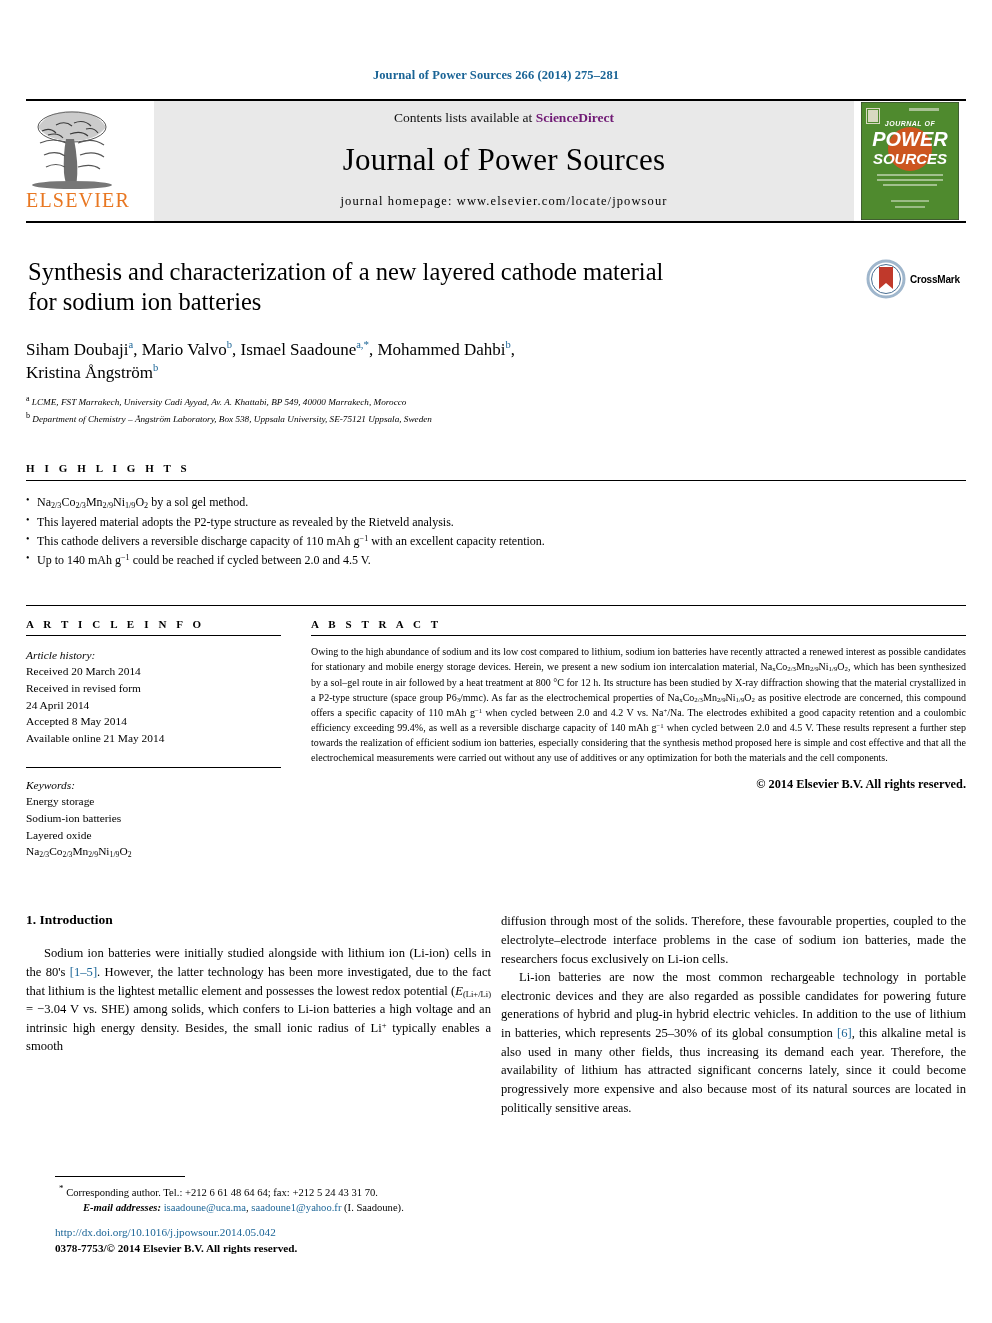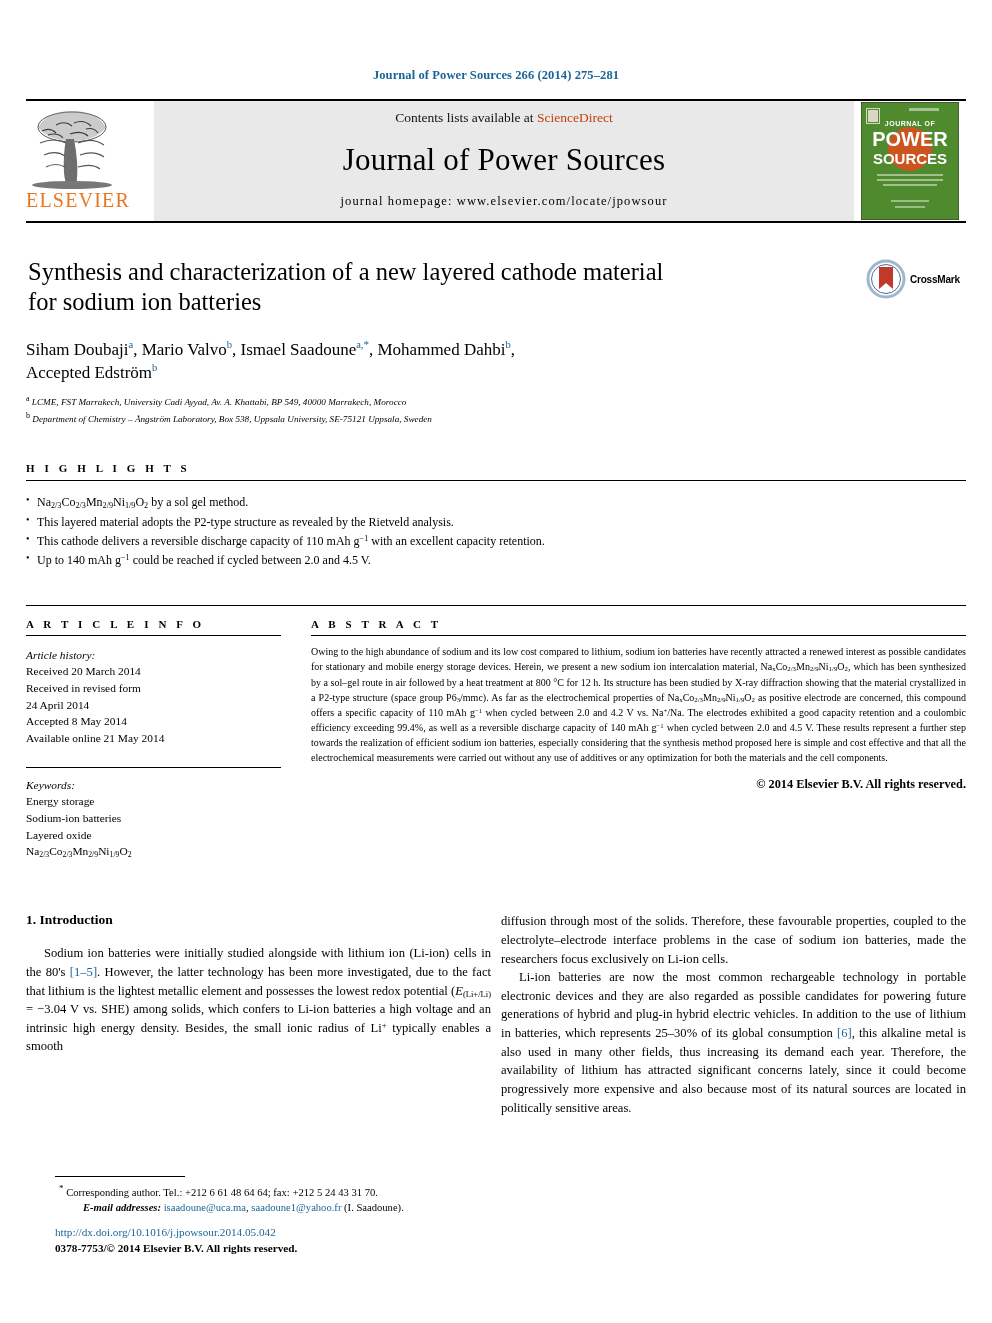--- a/index.html
+++ b/index.html
@@ -58,30 +58,31 @@
   .journal-cell {
     flex: 1 1 auto;
     background: #e9e9e9;
     display: flex;
     flex-direction: column;
     justify-content: space-between;
     align-items: center;
     padding: 9px 0 12px 0;
   }
   .contents-line { font-size: 13.5px; color: #111; }
-  .contents-line .sd { color: #c2410c; }
+  .contents-line .sd { color: #701a75; font-weight: bold; }
   .journal-name { font-size: 31px; font-family: "Liberation Serif", serif; letter-spacing: .2px; }
   .homepage { font-size: 12.5px; letter-spacing: 1.1px; }
   .cover-cell {
     width: 112px;
     flex: 0 0 112px;
     display: flex;
     align-items: center;
     justify-content: center;
     background: #fff;
+    font-style: italic;
   }
   .cover-img { width: 98px; height: 118px; display:block; }
 
   
   .titleblock { margin-top: 34px; position: relative; }
   .paper-title {
     font-size: 24.5px;
     line-height: 1.22;
     font-family: "Liberation Serif", serif;
     font-weight: 400;
@@ -242,21 +243,21 @@
     <h1 class="paper-title">
       <span>Synthesis and characterization of a new layered cathode material</span><br>
       <span>for sodium ion batteries</span>
     </h1>
 
     <div class="authors">
       <span>Siham Doubaji</span><span class="aff-mark">a</span>,
       <span>Mario Valvo</span><span class="aff-mark">b</span>,
       <span>Ismael Saadoune</span><span class="aff-mark">a,</span><span class="star">*</span>,
       <span>Mohammed Dahbi</span><span class="aff-mark">b</span>,<br>
-      <span>Accepted Edström</span><span class="aff-mark">b</span>
+      <span>Kristina Ångström</span><span class="aff-mark">b</span>
     </div>
 
     <div class="affils">
       <div><sup>a</sup> <span>LCME, FST Marrakech, University Cadi Ayyad, Av. A. Khattabi, BP 549, 40000 Marrakech, Morocco</span></div>
       <div><sup>b</sup> <span>Department of Chemistry – Ångström Laboratory, Box 538, Uppsala University, SE-75121 Uppsala, Sweden</span></div>
     </div>
   </div>
 
   <div class="highlights-wrap">
     <div class="sec-label">H I G H L I G H T S</div>

